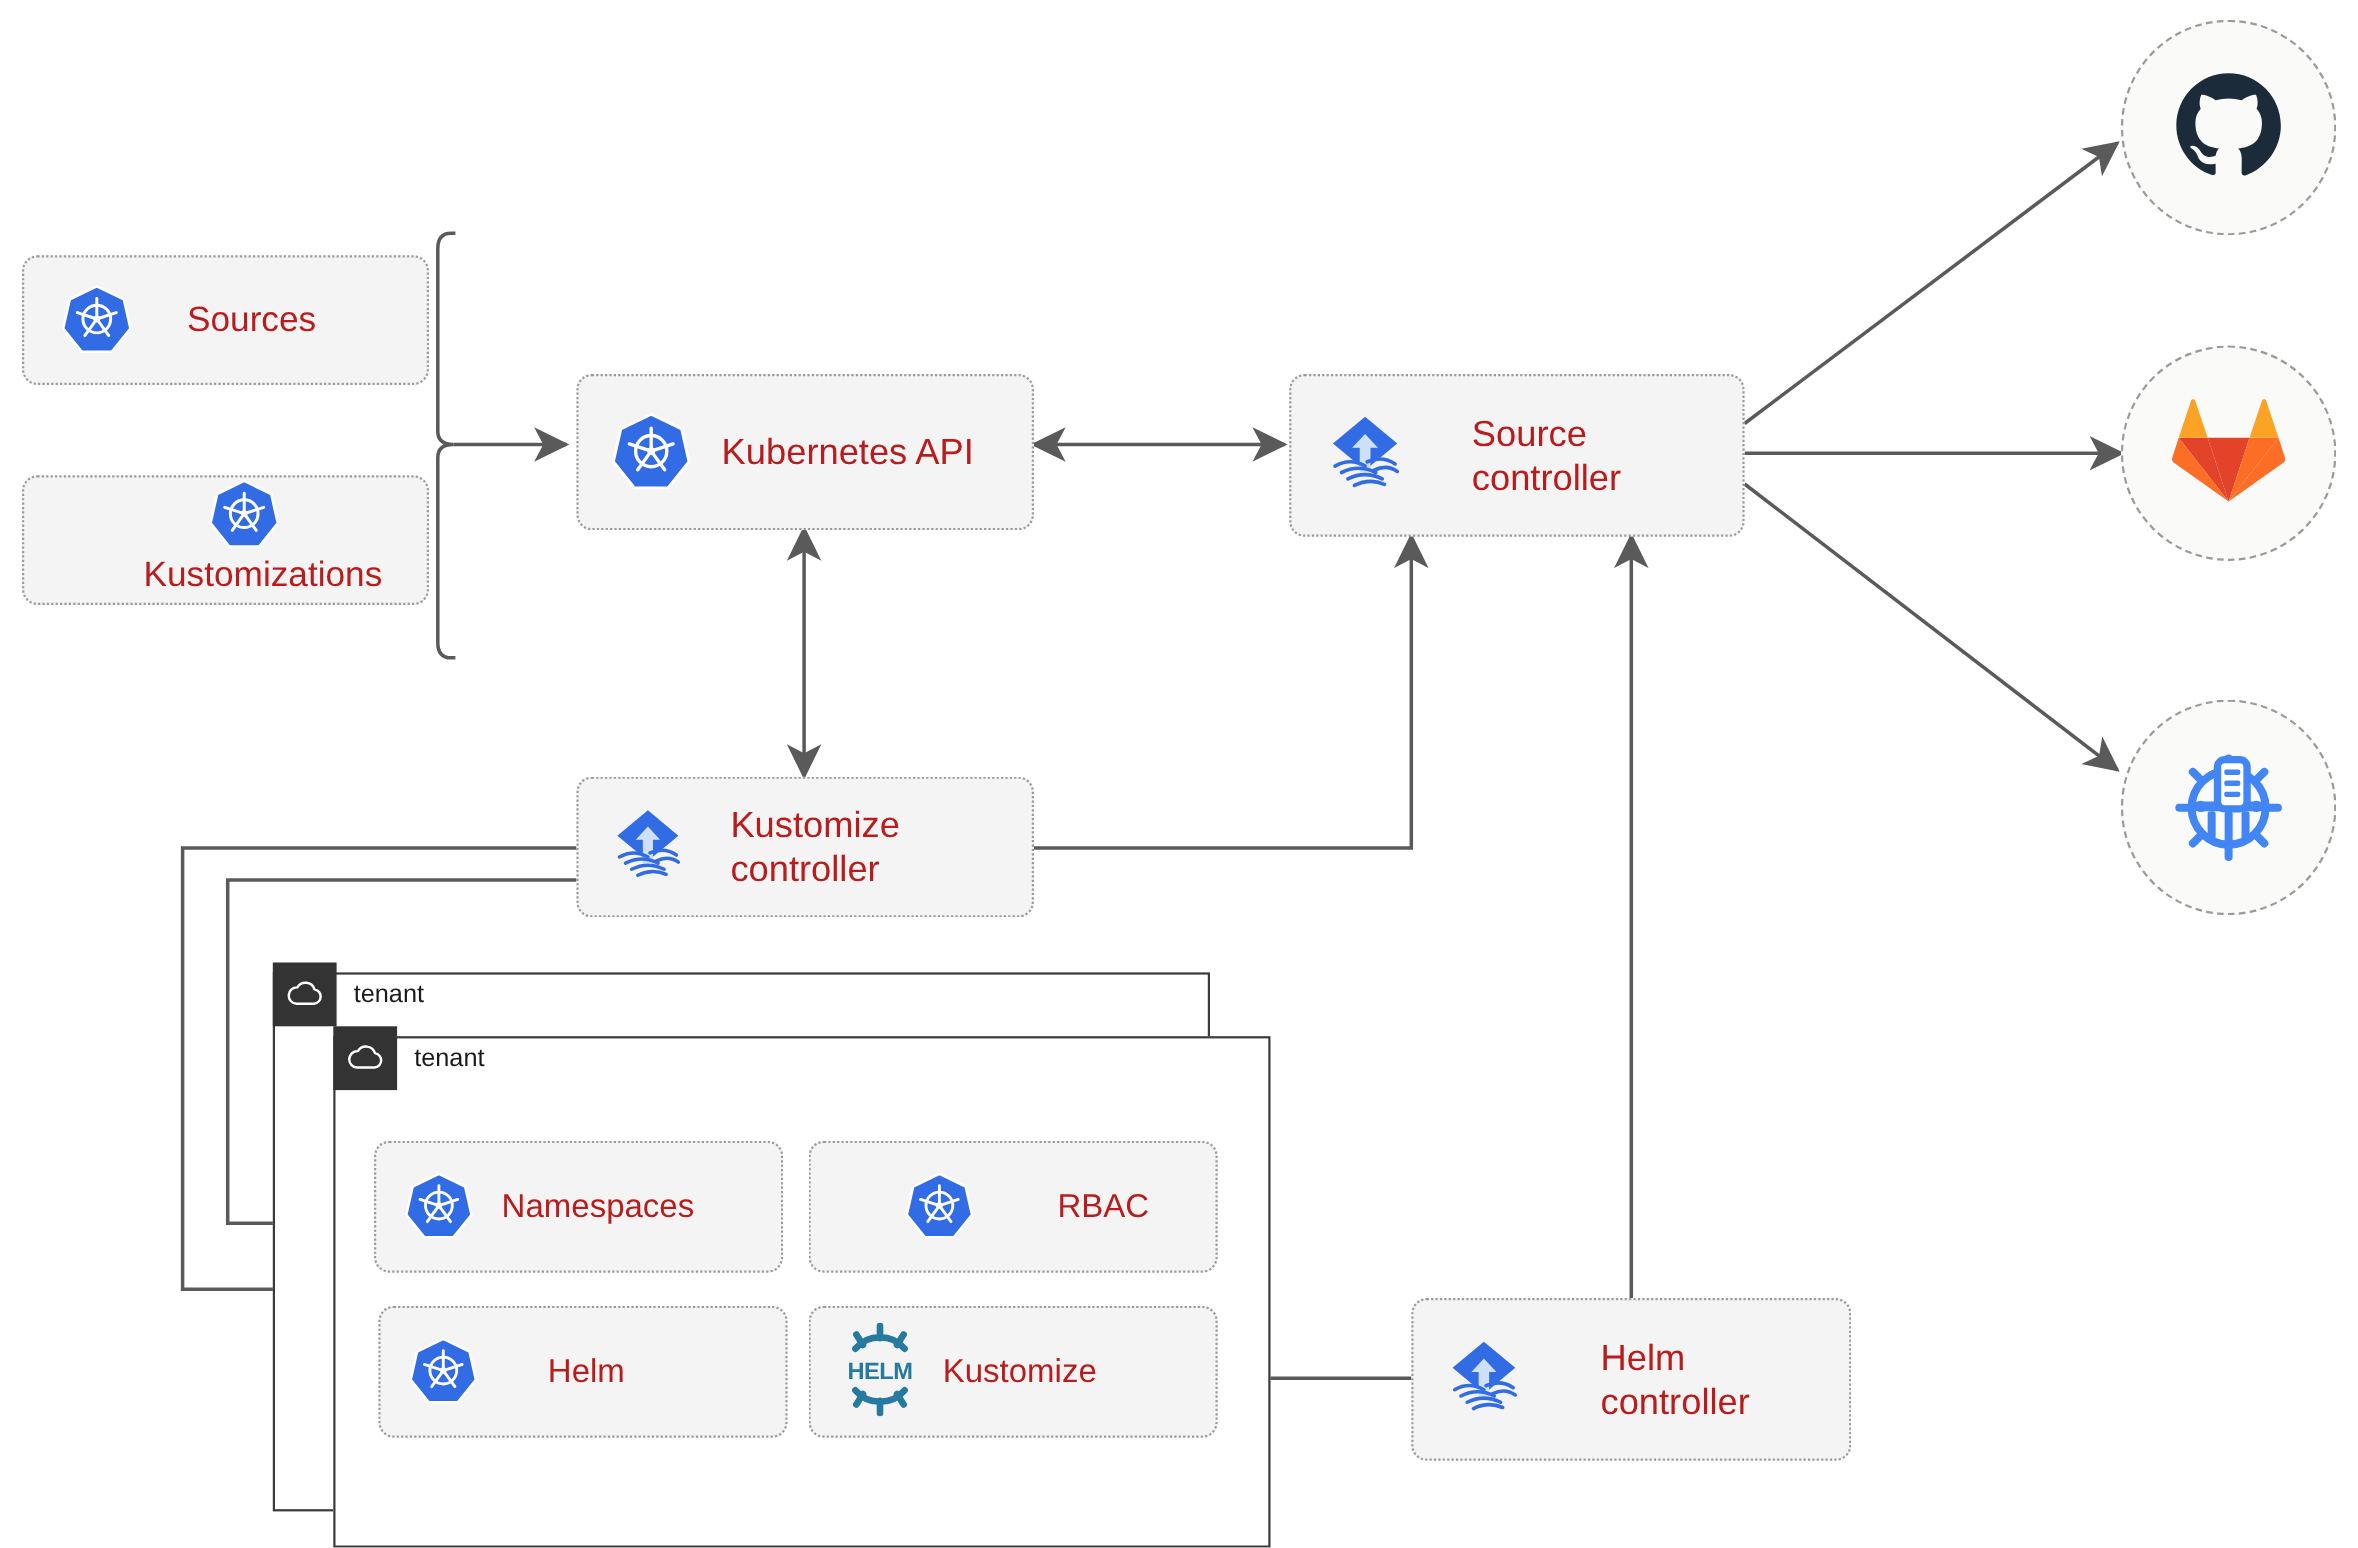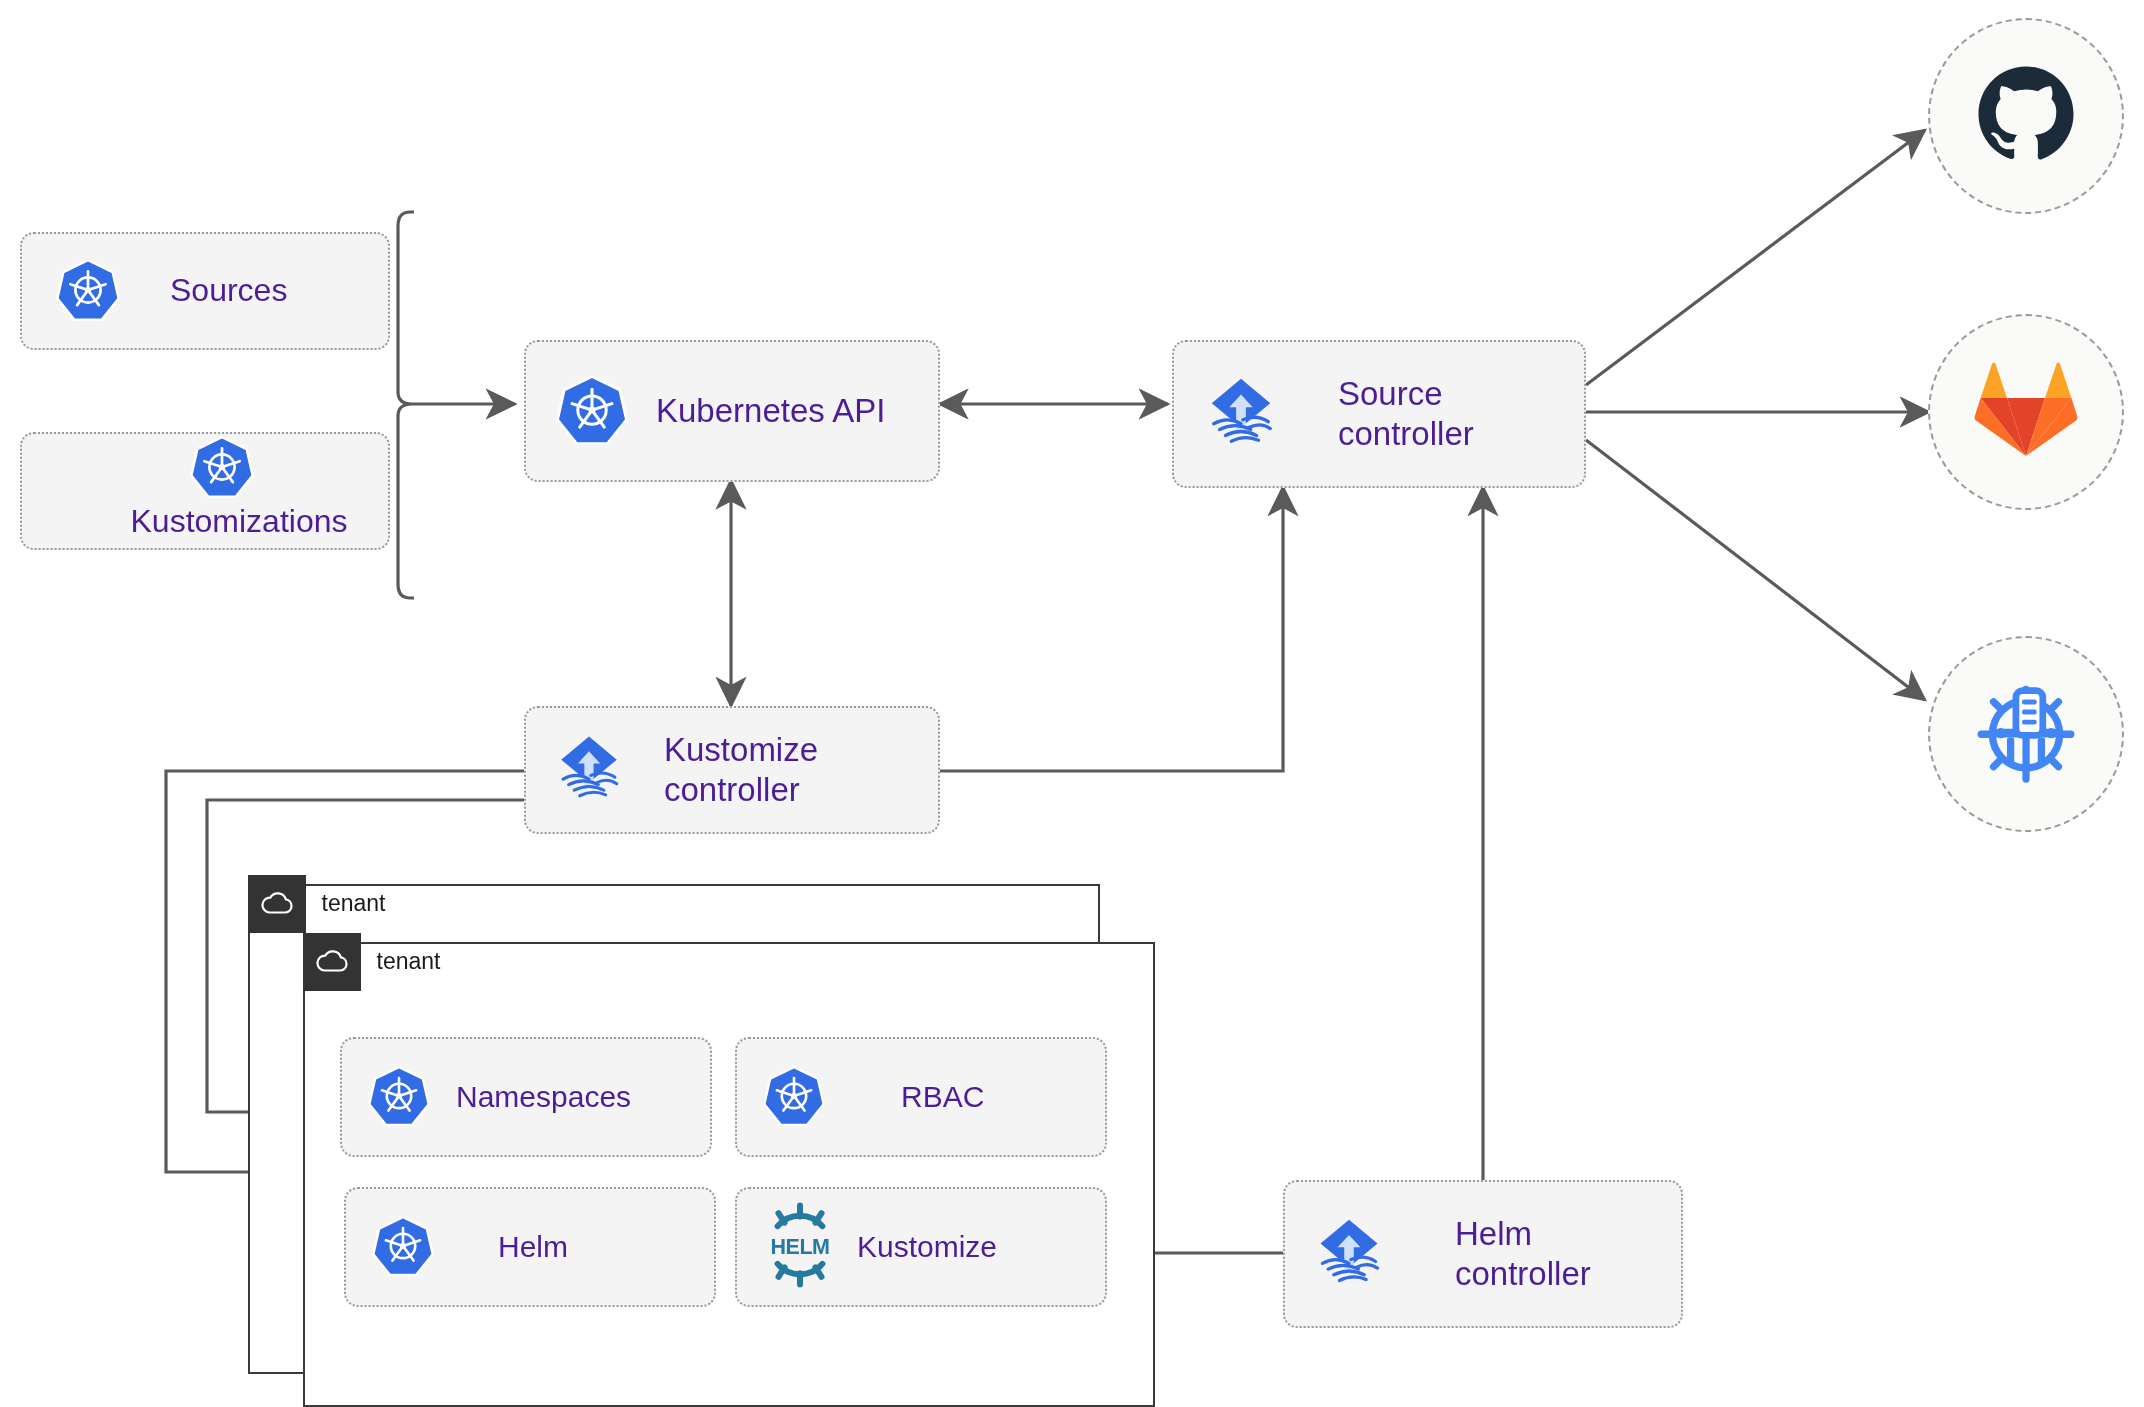--- a/index.html
+++ b/index.html
@@ -29,21 +29,21 @@
     position:absolute;
     box-sizing:border-box;
     background:#f4f4f4;
     border:2.5px dotted #9a9a9a;
     border-radius:14px;
     display:flex;
     align-items:center;
     z-index:3;
   }
   .node .label{
-    color:#4c1d95;
+    color:#b91c1c;
     white-space:pre-line;
     line-height:1.22;
   }
 
   
   .circle-node{
     position:absolute;
     box-sizing:border-box;
     border:2.5px dashed #9a9a9a;
     border-radius:50%;
@@ -349,21 +349,21 @@
           <line x1="32" y1="33" x2="49.7" y2="27.2"></line>
           <line x1="32" y1="33" x2="42.9" y2="48.1"></line>
           <line x1="32" y1="33" x2="21.1" y2="48.1"></line>
           <line x1="32" y1="33" x2="14.3" y2="27.2"></line>
         </g>
       </svg>
     </span>
     <span class="label" style="font-size:30px; margin-left:26px;">Namespaces</span>
   </div>
 
-  <div class="node" style="left:735px; top:1037px; width:372px; height:120px; padding-left:26px; z-index:5;">
+  <div class="node" style="left:735px; top:1037px; width:372px; height:120px; padding-left:26px; z-index:5;justify-content:center;">
     <span class="ic">
       <svg width="62" height="62" viewBox="0 0 64 64">
         <path d="M32 3.2 L56.6 15.1 L62.6 41.6 L45.6 62.8 L18.4 62.8 L1.4 41.6 L7.4 15.1 Z" fill="#326CE5" stroke="#ffffff" stroke-width="2.4" stroke-linejoin="round"></path>
         <g stroke="#ffffff" stroke-width="2.7" fill="none" stroke-linecap="round">
           <circle cx="32" cy="33" r="12.6"></circle>
           <circle cx="32" cy="33" r="3.1" fill="#ffffff" stroke="none"></circle>
           <line x1="32" y1="33" x2="32" y2="14.4"></line>
           <line x1="32" y1="33" x2="49.7" y2="27.2"></line>
           <line x1="32" y1="33" x2="42.9" y2="48.1"></line>
           <line x1="32" y1="33" x2="21.1" y2="48.1"></line>

